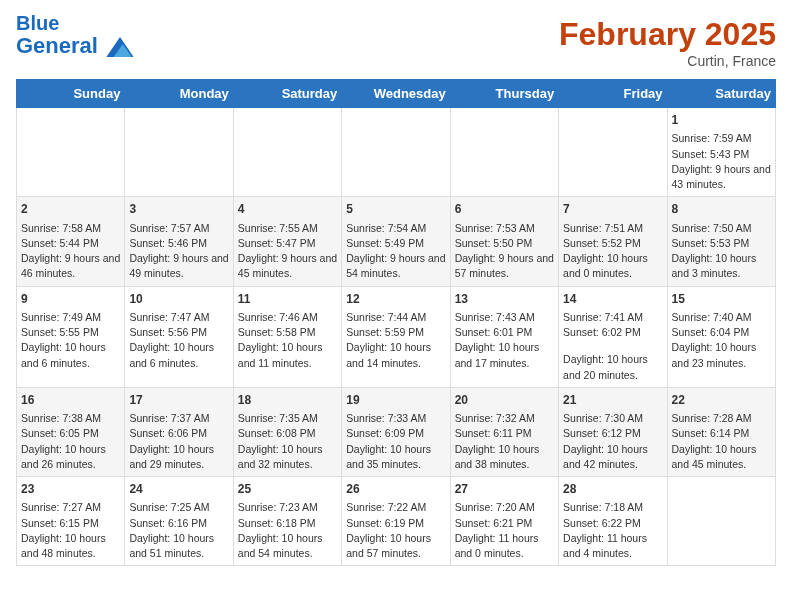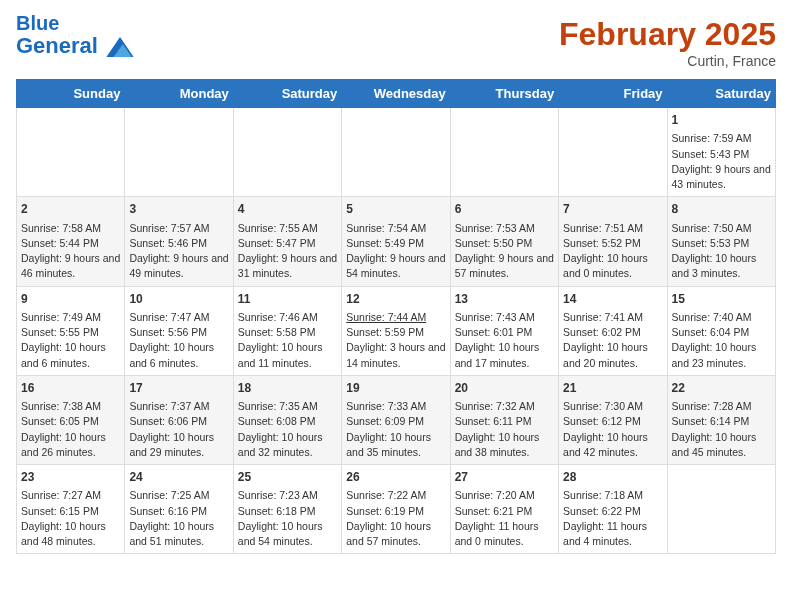--- a/index.html
+++ b/index.html
@@ -153,21 +153,21 @@
         <td>
           <span class="day-num">3</span>
           <span style="display: block;">Sunrise: 7:57 AM</span>
           <span style="display: block;">Sunset: 5:46 PM</span>
           <span style="display: block;">Daylight: 9 hours and 49 minutes.</span>
         </td>
         <td>
           <span class="day-num">4</span>
           <span style="display: block;">Sunrise: 7:55 AM</span>
           <span style="display: block;">Sunset: 5:47 PM</span>
-          <span style="display: block;">Daylight: 9 hours and 31 minutes.</span>
+          <span style="display: block;">Daylight: 9 hours and 45 minutes.</span>
         </td>
         <td>
           <span class="day-num">5</span>
           <span style="display: block;">Sunrise: 7:54 AM</span>
           <span style="display: block;">Sunset: 5:49 PM</span>
           <span style="display: block;">Daylight: 9 hours and 54 minutes.</span>
         </td>
         <td>
           <span class="day-num">6</span>
           <span style="display: block;">Sunrise: 7:53 AM</span>
@@ -201,35 +201,35 @@
           <span style="display: block;">Daylight: 10 hours and 6 minutes.</span>
         </td>
         <td>
           <span class="day-num">11</span>
           <span style="display: block;">Sunrise: 7:46 AM</span>
           <span style="display: block;">Sunset: 5:58 PM</span>
           <span style="display: block;">Daylight: 10 hours and 11 minutes.</span>
         </td>
         <td>
           <span class="day-num">12</span>
-          <span style="display: block; text-decoration: underline;">Sunrise: 7:44 AM</span>
+          <span style="display: block;">Sunrise: 7:44 AM</span>
           <span style="display: block;">Sunset: 5:59 PM</span>
-          <span style="display: block;">Daylight: 3 hours and 14 minutes.</span>
+          <span style="display: block;">Daylight: 10 hours and 14 minutes.</span>
         </td>
         <td>
           <span class="day-num">13</span>
           <span style="display: block;">Sunrise: 7:43 AM</span>
           <span style="display: block;">Sunset: 6:01 PM</span>
           <span style="display: block;">Daylight: 10 hours and 17 minutes.</span>
         </td>
         <td>
           <span class="day-num">14</span>
           <span style="display: block;">Sunrise: 7:41 AM</span>
           <span style="display: block;">Sunset: 6:02 PM</span>
-          <span style="display: block;">Daylight: 10 hours and 20 minutes.</span>
+          <span style="display: block; margin-top: 12px;">Daylight: 10 hours and 20 minutes.</span>
         </td>
         <td>
           <span class="day-num">15</span>
           <span style="display: block;">Sunrise: 7:40 AM</span>
           <span style="display: block;">Sunset: 6:04 PM</span>
           <span style="display: block;">Daylight: 10 hours and 23 minutes.</span>
         </td>
       </tr>
       <tr>
         <td>

